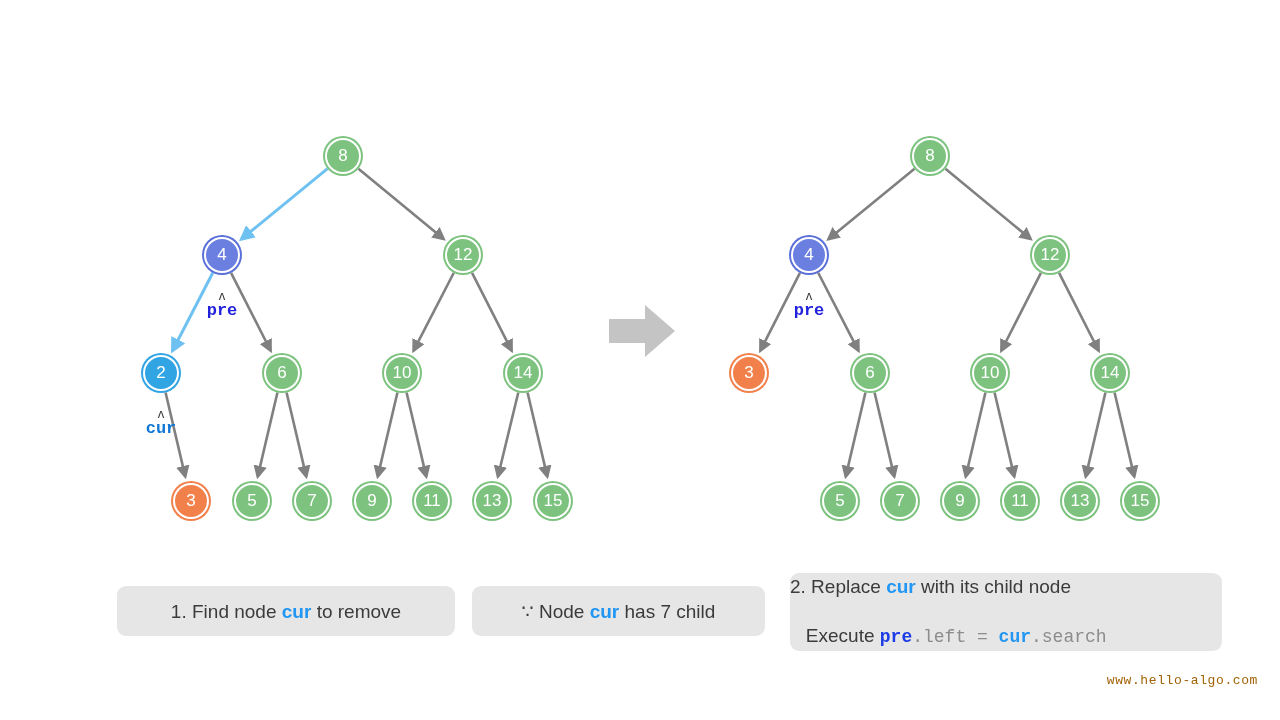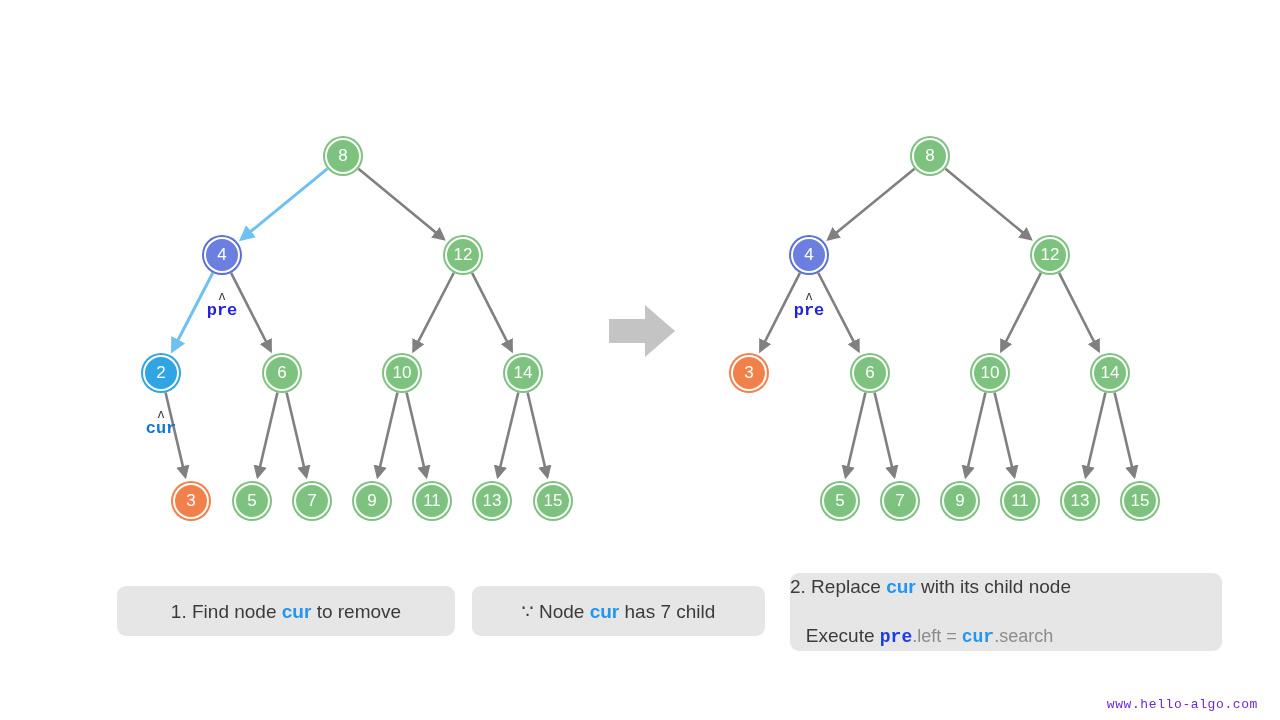--- a/index.html
+++ b/index.html
@@ -114,28 +114,28 @@
     display: flex;
     flex-direction: column;
     justify-content: center;
     align-items: center;
   }
   .caption .line { white-space: nowrap; line-height: 29px; }
   .caption.left-align .line { align-self: flex-start; }
   .kw-cur { color: #2196f3; font-family: "Liberation Sans", sans-serif; font-weight: bold; }
   .kw-pre { color: #1b3ce6; font-family: "Liberation Mono", monospace; font-weight: bold; font-size: 18px; }
   .kw-curm { color: #2196f3; font-family: "Liberation Mono", monospace; font-weight: bold; font-size: 18px; }
-  .mono-dim { color: #8c8c8c; font-family: Liberation Sans, sans-serif; font-size: 18px; }
+  .mono-dim { color: #8c8c8c; font-family: Liberation Mono, monospace; font-size: 18px; }
 
   
   .watermark {
     position: absolute;
     right: 22px;
-    bottom: 8px;
-    color: #6d28d9;
+    bottom: 32px;
+    color: #a16207;
     font-family: "Liberation Mono", monospace;
     font-size: 13px;
     letter-spacing: 0.6px;
   }
 </style>
 </head>
 <body>
 
 <div id="stage">
 

